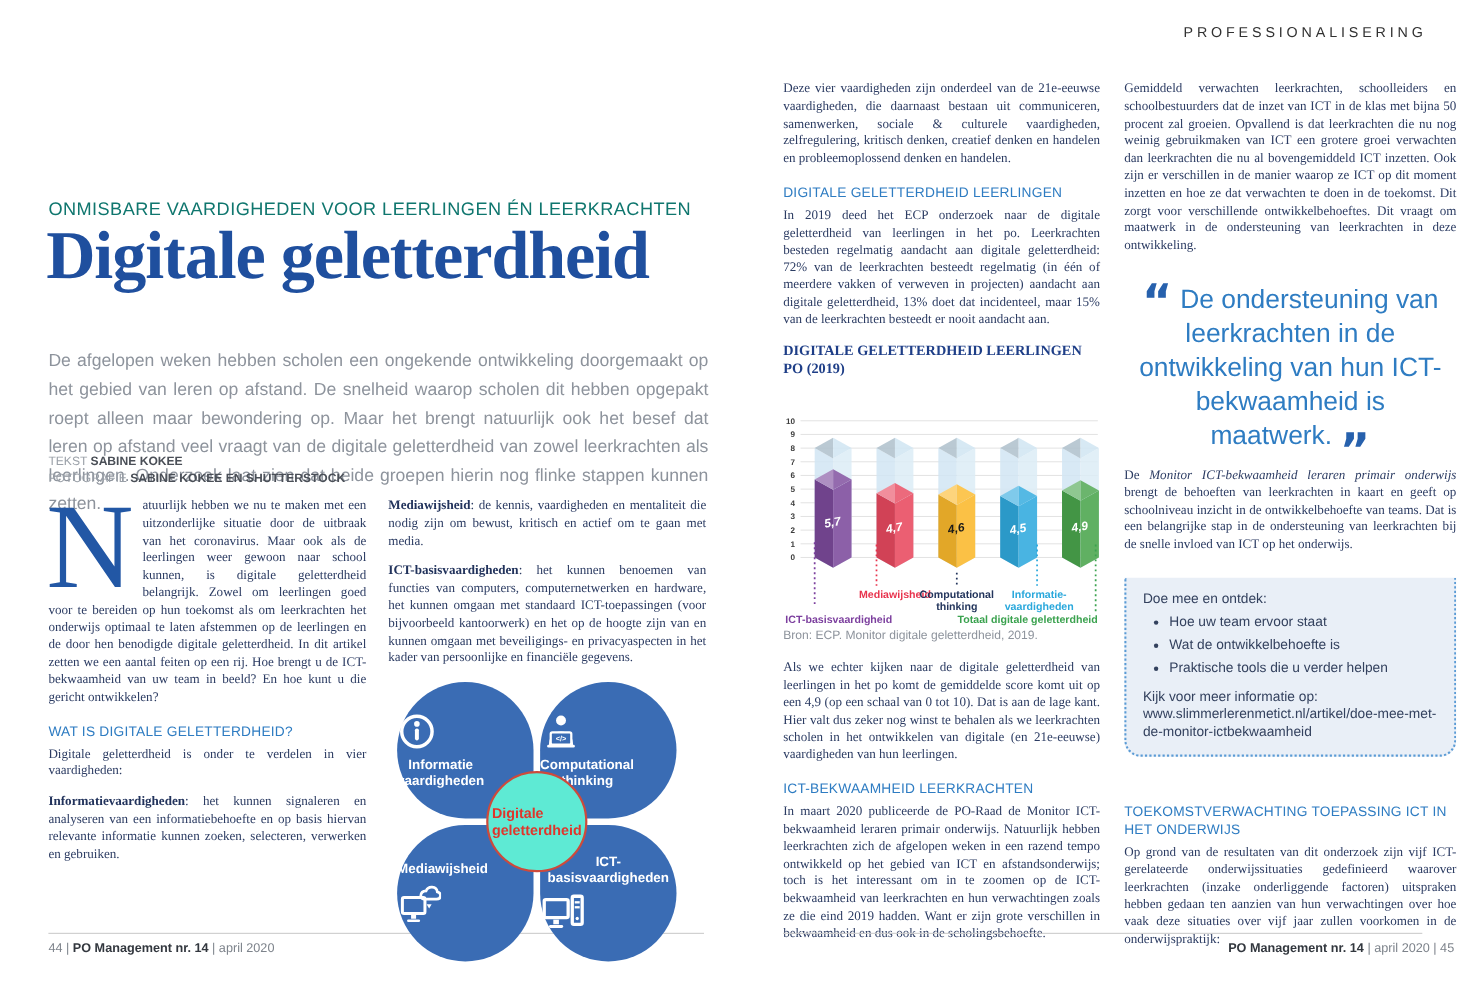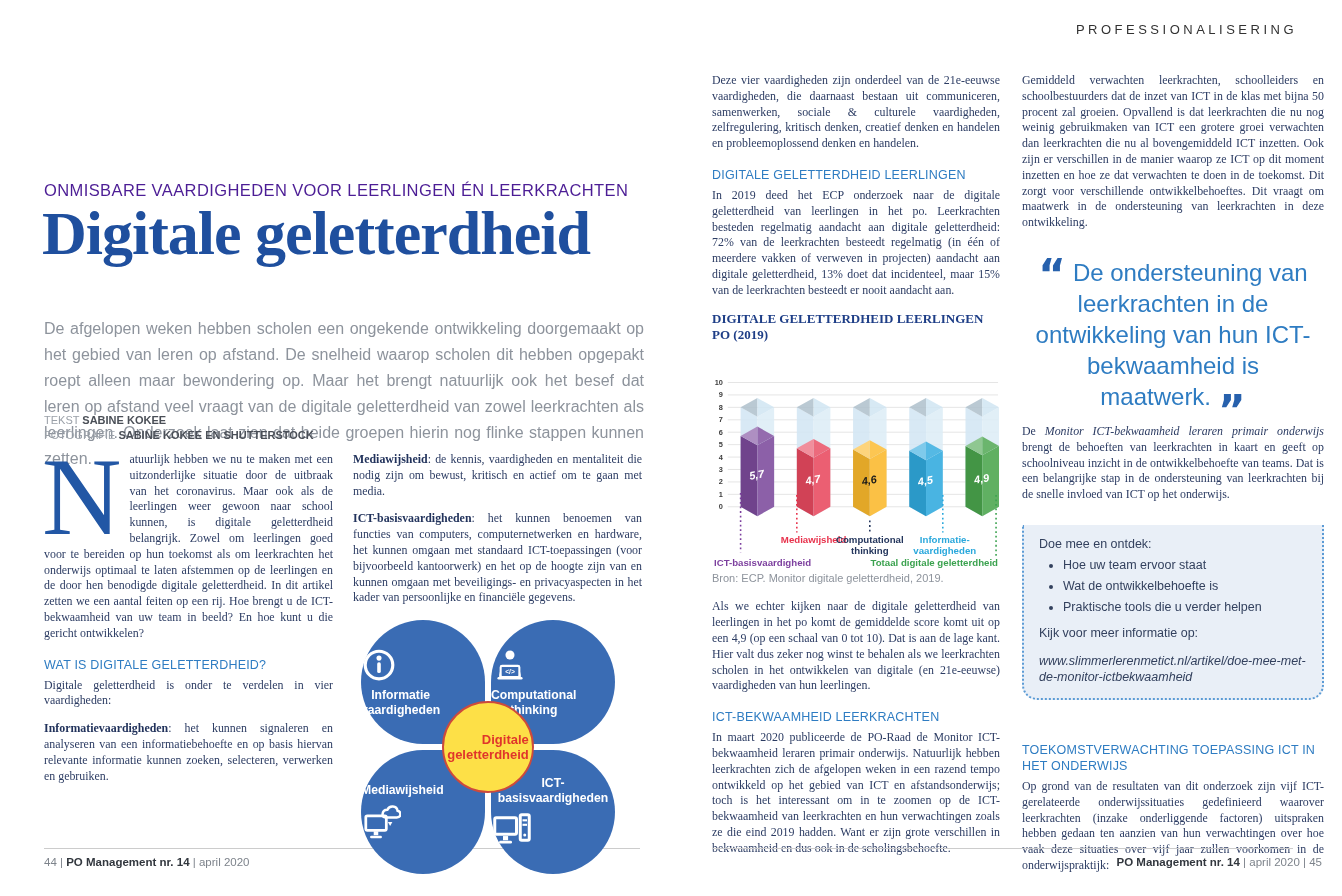--- a/index.html
+++ b/index.html
@@ -4,21 +4,21 @@
 <style>
   html,body{margin:0;padding:0;background:#ffffff;}
   body{width:1342px;height:896px;position:relative;overflow:hidden;
        font-family:"Liberation Serif",serif;-webkit-font-smoothing:antialiased;}
   .page{position:absolute;top:0;height:896px;}
   .page-left{left:0;width:671px;}
   .page-right{left:671px;width:671px;}
 
   
   .kicker{position:absolute;top:181px;left:44px;font:16.5px "Liberation Sans",sans-serif;
-          color:#4c1d95;letter-spacing:.4px;}
+          color:#0f766e;letter-spacing:.4px;}
   .main-title{position:absolute;top:200px;left:42px;font-family:"Liberation Serif",serif;
           font-weight:bold;font-size:62px;line-height:66px;color:#1f4f9e;letter-spacing:-1px;}
   .intro{position:absolute;top:316px;left:44px;width:600px;
          font:16px/26px "Liberation Sans",sans-serif;color:#8d939c;text-align:justify;}
   .credits{position:absolute;top:413px;left:44px;font:11px/15px "Liberation Sans",sans-serif;color:#9aa0a8;}
   .credits b{color:#4a4f57;}
 
   
   .cols{position:absolute;top:452px;left:44px;width:598px;display:flex;gap:20px;}
   .col{width:289px;}
@@ -35,23 +35,23 @@
 
   
   .flower{position:relative;width:270px;height:254px;margin:14px 0 0 8px;}
   .petal{position:absolute;width:124px;height:124px;background:#3a6cb4;display:flex;
          flex-direction:column;align-items:flex-start;justify-content:center;gap:5px;z-index:1;}
   .p-tl{left:0;top:0;border-radius:50% 50% 0 50%;}
   .p-tr{left:130px;top:0;border-radius:50% 50% 50% 0;}
   .p-bl{left:0;top:130px;border-radius:50% 0 50% 50%;}
   .p-br{left:130px;top:130px;border-radius:0 50% 50% 50%;}
   .petal-label{color:#fff;font:bold 12.2px/14.5px "Liberation Sans",sans-serif;text-align:center;white-space:pre-line;}
-  .center-circle{position:absolute;left:81px;top:81px;width:88px;height:88px;background:#fde047;
+  .center-circle{position:absolute;left:81px;top:81px;width:88px;height:88px;background:#5eead4;
          border:2px solid #cd4a3c;border-radius:50%;display:flex;align-items:center;justify-content:center;
-         text-align:right;font:bold 13px/15px "Liberation Sans",sans-serif;color:#e0352b;
+         text-align:left;font:bold 13px/15px "Liberation Sans",sans-serif;color:#e0352b;
          white-space:pre-line;z-index:2;}
   .picon{display:block;}
 
   
   .chart-block{margin:10px 0 8px;}
   .chart-title{font:bold 13px/16px "Liberation Serif",serif;color:#1e3e87;margin:8px 0 4px;}
   .chart-source{font:11px/14px "Liberation Sans",sans-serif;color:#8d939c;margin:0 0 14px;}
 
   
   .section-label{position:absolute;top:22px;right:45px;font:13px "Liberation Sans",sans-serif;
@@ -291,21 +291,21 @@
 
       <div class="infobox">
         <div class="infobox-body">
           <div>Doe mee en ontdek:</div>
           <ul>
               <li>Hoe uw team ervoor staat</li>
               <li>Wat de ontwikkelbehoefte is</li>
               <li>Praktische tools die u verder helpen</li>
             </ul>
           <div>Kijk voor meer informatie op:</div>
-          <div class="info-url" style="margin-top:12px;font-style:italic;">www.slimmerlerenmetict.nl/artikel/doe-mee-met-de-monitor-ictbekwaamheid</div>
+          <div class="info-url" style="margin-top:0;">www.slimmerlerenmetict.nl/artikel/doe-mee-met-de-monitor-ictbekwaamheid</div>
         </div>
       </div>
 
       <div class="sechead" style="margin-top:42px;">TOEKOMSTVERWACHTING TOEPASSING ICT IN HET ONDERWIJS</div>
       <p class="bt">Op grond van de resultaten van dit onderzoek zijn vijf ICT-gerelateerde onderwijssituaties gedefinieerd waarover leerkrachten (inzake onderliggende factoren) uitspraken hebben gedaan ten aanzien van hun verwachtingen over hoe vaak deze situaties over vijf jaar zullen voorkomen in de onderwijspraktijk:</p>
     </div>
   </div>
 
   <div class="footer-rule fr-right"></div>
   <div class="footer foot-right">

